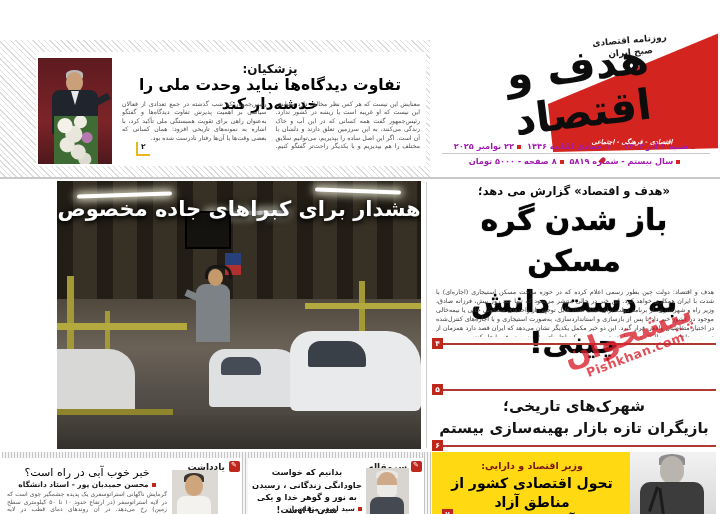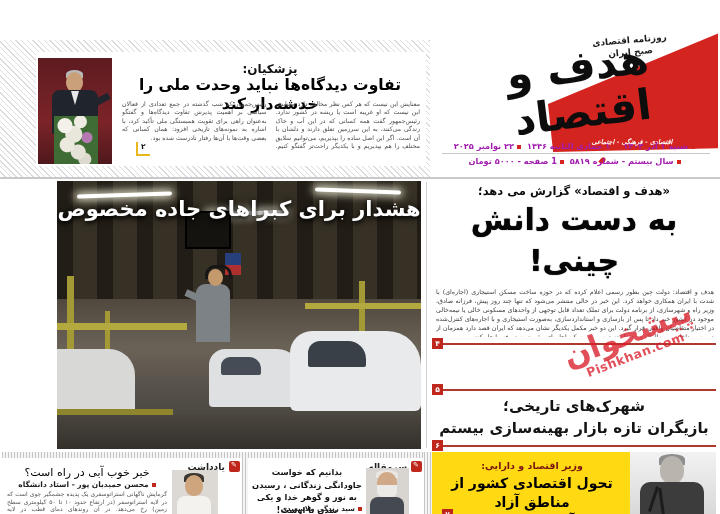--- a/index.html
+++ b/index.html
@@ -139,21 +139,21 @@
 
   <div class="abs dates fa">
     <div class="row">
       <span class="bullet"></span><span>شنبه ۱ آذر ۱۴۰۴</span>
       <span class="bullet"></span><span>۱ جمادی الثانیه ۱۴۴۶</span>
       <span class="bullet"></span><span>۲۲ نوامبر ۲۰۲۵</span>
     </div>
     <div class="sep"></div>
     <div class="row">
       <span class="bullet"></span><span>سال بیستم - شماره ۵۸۱۹</span>
-      <span class="bullet"></span><span>1 صفحه - ۵۰۰۰ تومان</span>
+      <span class="bullet"></span><span>۸ صفحه - ۵۰۰۰ تومان</span>
     </div>
   </div>
 
   <div class="abs topbox-wrap hatch-diag"></div>
   <div class="abs topbox"></div>
   <div class="abs pz-photo">
     <div class="pz-hair"></div>
     <div class="pz-head"></div>
     <div class="pz-suit"></div>
     <div class="pz-shirt"></div>
@@ -193,20 +193,21 @@
         <div class="win"></div>
       </div>
     <div class="f-worker-body"></div>
     <div class="f-worker-arm"></div>
     <div class="f-worker-head"></div>
     <div class="f-worker-hp"></div>
     <div class="f-floor"></div>
     <div class="f-caption fa">هشدار برای کبراهای جاده مخصوص</div>
   </div>
   <div class="abs col ms-headline fa">
+    <div>باز شدن گره مسکن</div>
     <div>به دست دانش چینی!</div>
   </div>
   <div class="abs ms-body fa">هدف و اقتصاد: دولت چین بطور رسمی اعلام کرده که در حوزه ساخت مسکن استیجاری (اجاره‌ای) با شدت با ایران همکاری خواهد کرد. این خبر در حالی منتشر می‌شود که تنها چند روز پیش، فرزانه صادق، وزیر راه و شهرسازی، از برنامه دولت برای تملک تعداد قابل توجهی از واحدهای مسکونی خالی یا نیمه‌خالی موجود در کشور خبر داد تا پس از بازسازی و استانداردسازی، به‌صورت استیجاری و با اجاره‌های کنترل‌شده در اختیار متقاضیان واقعی قرار گیرد. این دو خبر مکمل یکدیگر نشان می‌دهد که ایران قصد دارد همزمان از دو مسیر داخلی و بین‌المللی، معضل دسترسی به مسکن اجاره‌ای مقرون به صرفه را حل کند.</div>
 
   <div class="abs col seprow" style="top:338px;">
     <div class="line"></div>
     <div class="badge">۴</div>
   </div>
 
 
@@ -262,21 +263,21 @@
     <div class="tophatch hatch-vert"></div>
     <div class="label-badge" style="right:2px;top:9px;"></div>
     <div class="box-label fa" style="right:17px;top:10px;">سرمقاله</div>
     <div class="eb-photo">
       <div class="eb-hair"></div>
       <div class="eb-head"></div>
       <div class="eb-beard"></div>
       <div class="eb-suit"></div>
     </div>
     <div class="eb-text fa">بدانیم که خواست جاودانگی زندگانی ، رسیدن به نور و گوهر خدا و یکی شدن با اوست!</div>
-    <div class="eb-byline">سید زندگی ملاسعیدی</div>
+    <div class="eb-byline">سید اصغر متقاضیان</div>
   </div>
 
   <div class="abs watermark">
     <div class="wfa fa">پیشخوان</div>
     <div class="wen">Pishkhan.com</div>
   </div>
 
 </div>
 
 </body></html>

